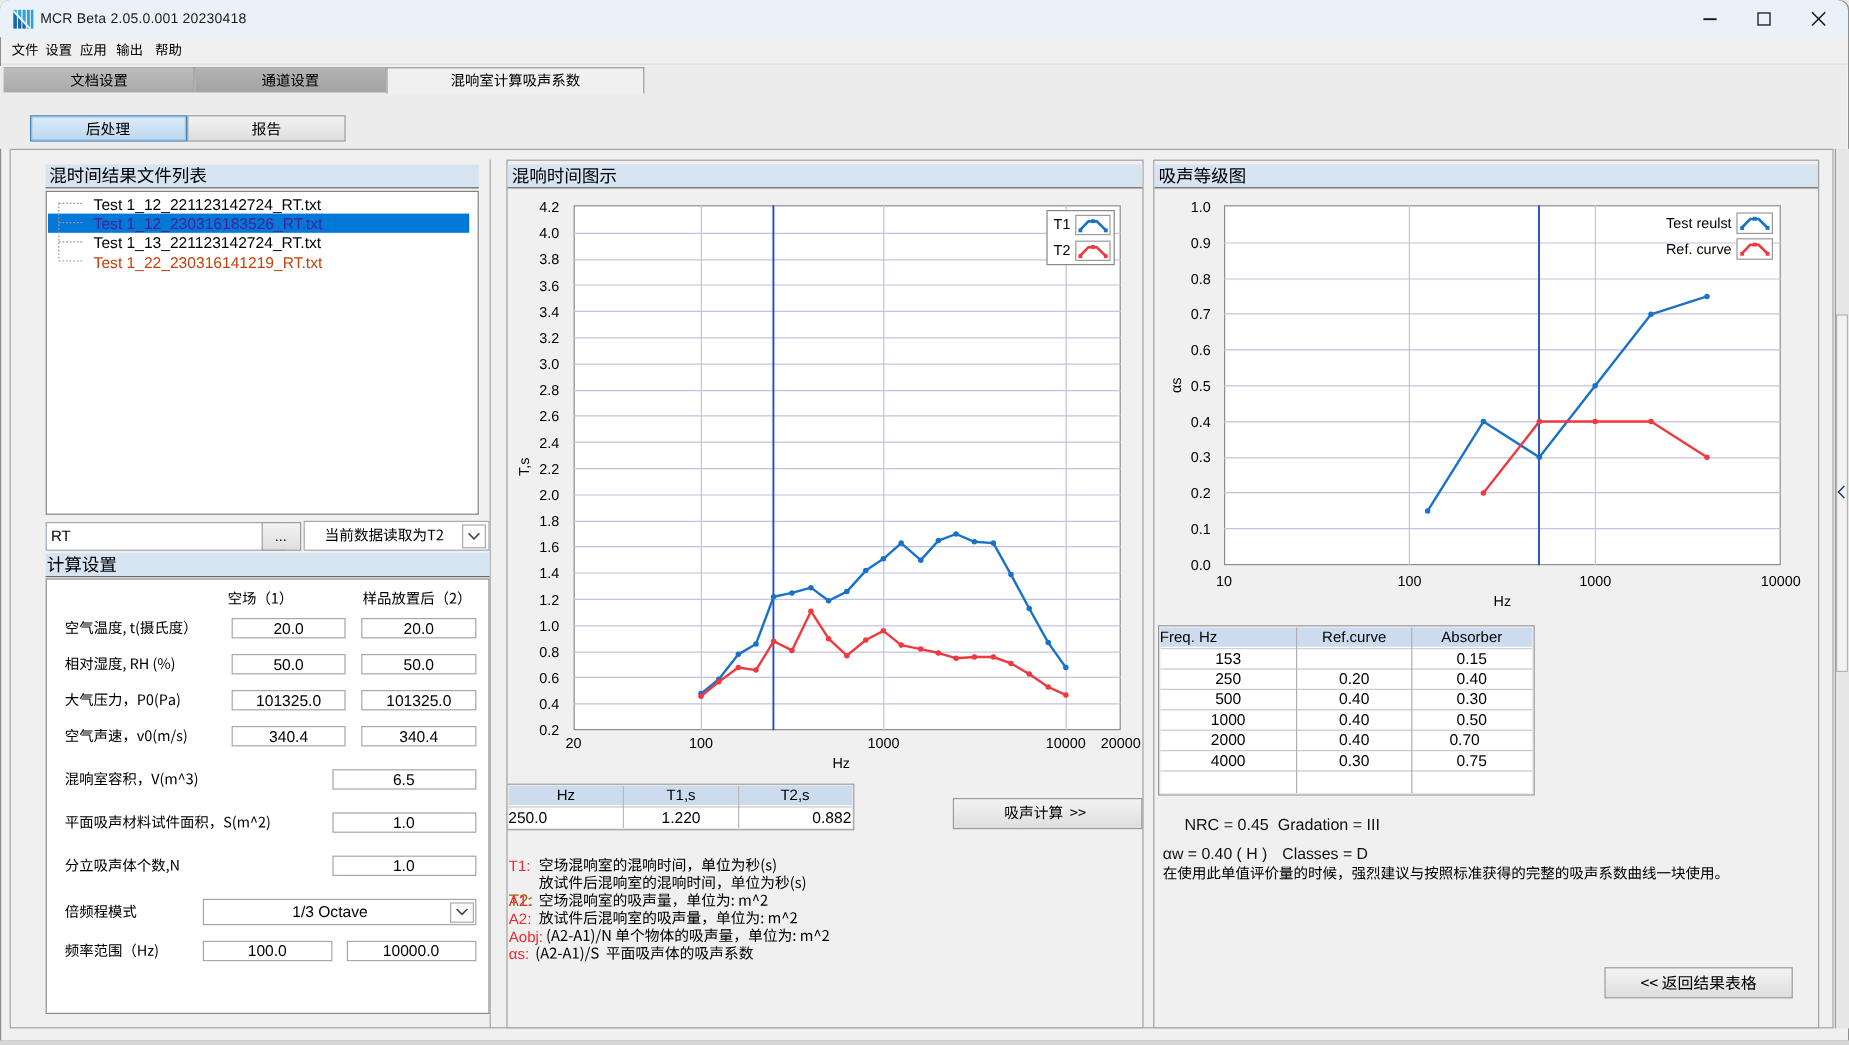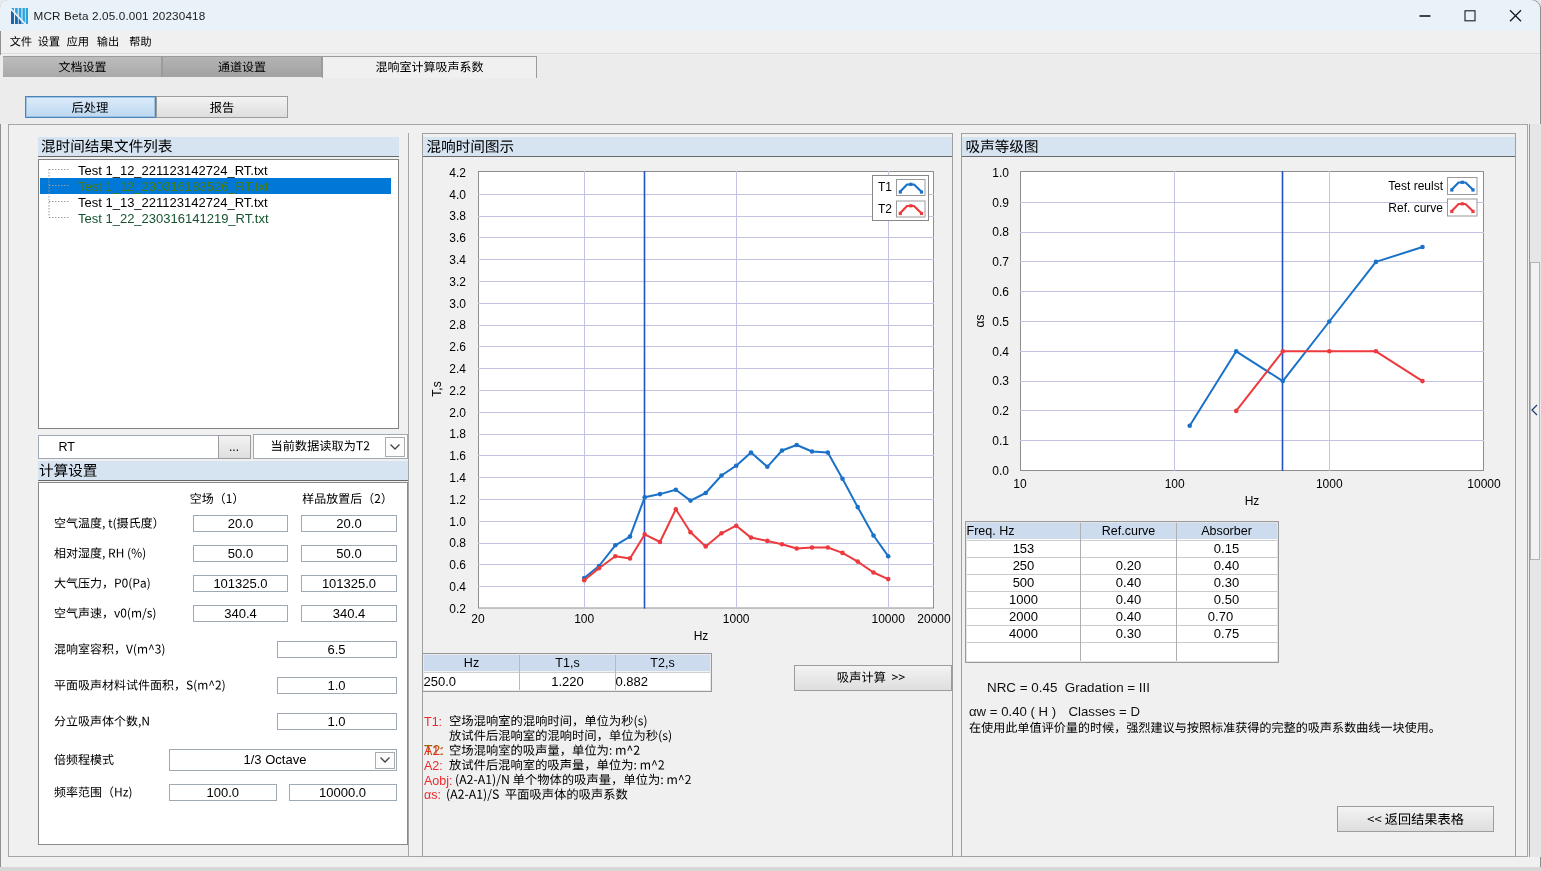--- a/index.html
+++ b/index.html
@@ -50,32 +50,32 @@
 <div class="a" style="left:24.5px;top:96px;width:131px;height:22px;background:linear-gradient(#dcebfa,#bcd8f0);border:1px solid #4a84b8;box-shadow:inset 0 0 0 1px #9cc3e6"></div>
 <div class="btn" style="left:155.5px;top:96px;width:132px;height:22px"></div>
 <div class="a" style="left:8px;top:124px;width:1520px;height:733px;background:#f0f0f0;border:1px solid #a5a5a5"></div>
 
 <div class="a" style="left:408px;top:133px;width:1px;height:724px;background:#a8a8a8"></div>
 <div class="hdr" style="left:37.5px;top:137px;width:361px;height:19.5px"></div>
 <div class="a" style="left:37.5px;top:158.5px;width:361px;height:270px;background:#fff;border:1px solid #828282"></div>
 
 <div class="a" style="left:78px;top:162.7px;font-size:13px;color:#000">Test 1_12_221123142724_RT.txt</div>
 <div class="a" style="left:39.5px;top:177.5px;width:351px;height:16px;background:#0078d7"></div>
-<div class="a" style="left:78px;top:178.7px;font-size:13px;color:#4d7c0f">Test 1_12_230316183526_RT.txt</div>
+<div class="a" style="left:78px;top:178.7px;font-size:13px;color:#4c1d95">Test 1_12_230316183526_RT.txt</div>
 <div class="a" style="left:78px;top:194.7px;font-size:13px;color:#000">Test 1_13_221123142724_RT.txt</div>
-<div class="a" style="left:78px;top:210.7px;font-size:13px;color:#14532d">Test 1_22_230316141219_RT.txt</div>
+<div class="a" style="left:78px;top:210.7px;font-size:13px;color:#c2410c">Test 1_22_230316141219_RT.txt</div>
 <svg class="a" style="left:37px;top:158px" width="45" height="75">
 <line x1="12" y1="11.5" x2="32" y2="11.5" stroke="#9a9a9a" stroke-width="1" stroke-dasharray="1.5,1.5"></line>
 <line x1="12" y1="27.5" x2="32" y2="27.5" stroke="#9a9a9a" stroke-width="1" stroke-dasharray="1.5,1.5"></line>
 <line x1="12" y1="43.5" x2="32" y2="43.5" stroke="#9a9a9a" stroke-width="1" stroke-dasharray="1.5,1.5"></line>
 <line x1="12" y1="59.5" x2="32" y2="59.5" stroke="#9a9a9a" stroke-width="1" stroke-dasharray="1.5,1.5"></line>
 <line x1="12" y1="11" x2="12" y2="59.5" stroke="#9a9a9a" stroke-width="1" stroke-dasharray="1.5,1.5"></line>
 </svg>
 
-<div class="inp" style="left:37.5px;top:434.5px;width:199px;height:24px;justify-content:flex-start;padding-left:20px;font-size:12.5px">RT</div>
+<div class="inp" style="left:37.5px;top:434.5px;width:199px;height:24px;justify-content:flex-start;padding-left:4px;font-size:12.5px">RT</div>
 <div class="btn" style="left:217.5px;top:434.5px;width:33px;height:24px;font-size:12px">...</div>
 <div class="a" style="left:253px;top:434px;width:154.5px;height:25px;background:#fff;border:1px solid #9fa8b5"></div>
 <div class="a" style="left:384.5px;top:436.5px;width:20px;height:20px;background:#fcfcfc;border:1px solid #ababab"></div>
 <svg class="a" style="left:389.5px;top:444px" width="11" height="7">
     <path d="M0.5 0.5 L5 5 L9.5 0.5" stroke="#444" stroke-width="1.3" fill="none"></path>
   </svg>
 <div class="hdr" style="left:37.5px;top:461px;width:370px;height:19.5px"></div>
 <div class="a" style="left:37.5px;top:481.5px;width:370px;height:363px;background:#fff;border:1px solid #8a8a8a"></div>
 
 <div class="inp" style="left:193px;top:515px;width:95px;height:17px">20.0</div>
@@ -216,21 +216,21 @@
 
 <div class="a" style="left:421.5px;top:652.5px;width:290px;height:39px;border:1px solid #9a9a9a;box-shadow:inset 0 0 0 1px #e8e8e8;background:#fff"></div>
 <div class="a" style="left:423.5px;top:654.5px;width:286px;height:16.5px;background:#ccdcee"></div>
 <div class="a" style="left:423.5px;top:671px;width:286px;height:2px;background:#f2f2f2;border-bottom:1px solid #cfcfcf"></div>
 
 <div class="a" style="left:423.5px;top:656px;width:96px;text-align:center;font-size:12.5px">Hz</div>
 <div class="a" style="left:519.5px;top:656px;width:96px;text-align:center;font-size:12.5px">T1,s</div>
 <div class="a" style="left:615.5px;top:656px;width:94px;text-align:center;font-size:12.5px">T2,s</div>
 <div class="a" style="left:423.5px;top:674px;width:116px;text-align:left;font-size:13px">250.0</div>
 <div class="a" style="left:519.5px;top:674px;width:96px;text-align:center;font-size:13px">1.220</div>
-<div class="a" style="left:615.5px;top:674px;width:94px;text-align:left;font-size:13px">0.882</div>
+<div class="a" style="left:615.5px;top:674px;width:94px;text-align:right;font-size:13px">0.882</div>
 <div class="a" style="left:518.5px;top:654.5px;width:1px;height:35px;background:#b9b9b9"></div>
 <div class="a" style="left:614.5px;top:654.5px;width:1px;height:35px;background:#b9b9b9"></div>
 <div class="btn" style="left:793.5px;top:664.5px;width:158.5px;height:26px"></div>
 <div class="a" style="left:424px;top:714.8px;font-size:12.5px;color:#f0282d">T1:</div>
 <div class="a" style="left:424px;top:742px;font-size:14px;color:#a16207">T2:</div>
 <div class="a" style="left:424px;top:744.1999999999999px;font-size:12.5px;color:#f0282d">A1:</div>
 <div class="a" style="left:424px;top:758.9px;font-size:12.5px;color:#f0282d">A2:</div>
 <div class="a" style="left:424px;top:773.5999999999999px;font-size:12.5px;color:#f0282d">Aobj:</div>
 <div class="a" style="left:424px;top:788.3px;font-size:12.5px;color:#f0282d">αs:</div>
 

